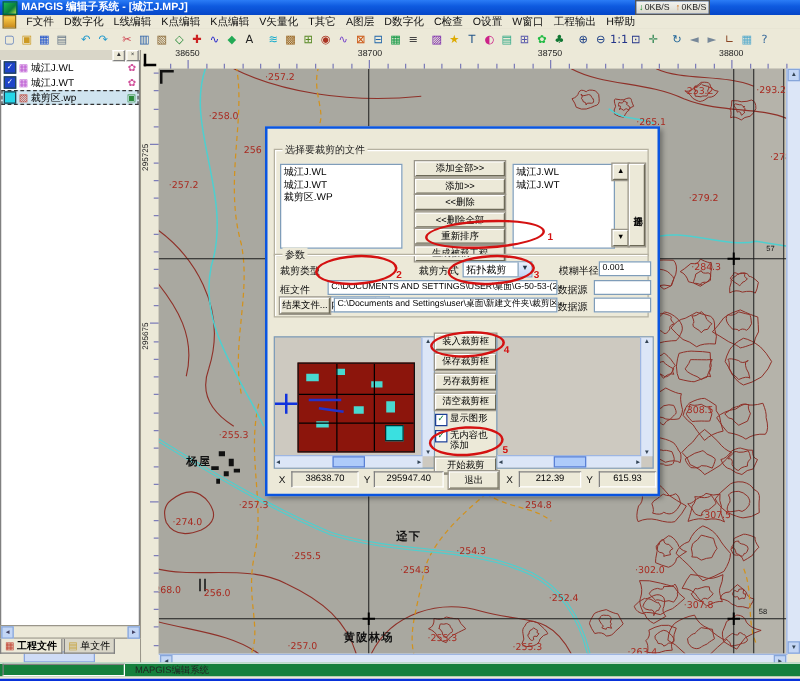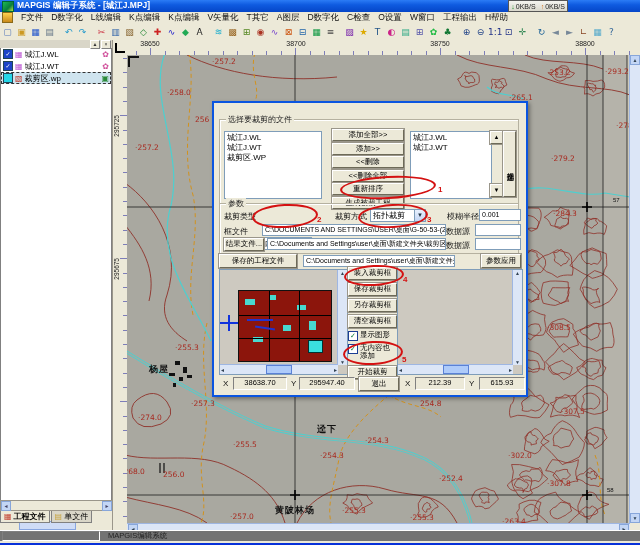--- a/index.html
+++ b/index.html
@@ -67,21 +67,21 @@
   .map-canvas{position:absolute;left:14px;top:15px;width:503px;height:468px;background:#a9a8a0;overflow:hidden;}
   .elev{position:absolute;color:#a82a20;font-size:7.5px;white-space:nowrap;font-family:"DejaVu Sans",sans-serif;}
   .place{position:absolute;color:#111;font-size:9px;font-weight:bold;white-space:nowrap;letter-spacing:1px;}
   .gridlab{position:absolute;color:#111;font-size:6px;white-space:nowrap;}
   .map-vscroll{position:absolute;right:0;top:15px;width:10px;height:468px;background:#dce6f7;border-left:1px solid #9eb6e2;
     display:flex;flex-direction:column;justify-content:space-between;font-size:5px;color:#345;align-items:center;}
   .map-hscroll{position:absolute;left:14px;bottom:0;width:503px;height:10px;background:#dce6f7;border-top:1px solid #9eb6e2;
     display:flex;justify-content:space-between;align-items:center;font-size:5px;color:#345;padding:0 1px;box-sizing:border-box;}
   .sb-arrow{width:8px;height:8px;background:#c3d6f5;border:1px solid #87a6da;line-height:8px;text-align:center;}
   
-  .statusbar{position:absolute;left:0;bottom:2px;width:640px;height:10px;background:#737373;
+  .statusbar{position:absolute;left:0;bottom:2px;width:640px;height:10px;background:#15803d;
     border-top:1px solid #fff;font-size:7.5px;color:#222;display:flex;align-items:center;}
   .sb-seg{border:1px solid;border-color:#808080 #fff #fff #808080;height:8px;margin-left:2px;}
   .statusbar .txt{margin-left:8px;}
   
   .dialog{position:absolute;left:212px;top:101px;width:312px;height:292px;background:#ece9d8;
     border:2px solid #0a55e0;box-shadow:2px 2px 4px rgba(0,0,0,.35);font-size:8px;}
   .dlg-title{height:13px;background:linear-gradient(180deg,#2f81f7,#0a55e0 45%,#0443bb);color:#fff;
     font-weight:bold;font-size:8.5px;display:flex;align-items:center;padding-left:4px;}
   .dlg-close{margin-left:auto;margin-right:2px;width:12px;height:10px;background:linear-gradient(#f2926c,#d7401e);
     border:1px solid #fff;color:#fff;font-size:8px;line-height:9px;text-align:center;font-weight:bold;}
@@ -525,25 +525,20 @@
     <div class="input" style="left:42px;top:20px;width:178px;">C:\DOCUMENTS AND SETTINGS\USER\桌面\G-50-53-(26)(金厂</div>
     <span class="fldlabel" style="left:226px;top:22px;">数据源</span>
     <div class="input" style="left:255px;top:20px;width:40px;"></div>
 
     <div class="btn pushbtn" style="left:4px;top:34px;width:38px;height:11px;line-height:10px;">结果文件...</div>
     <div class="input" style="left:47px;top:34px;width:173px;">C:\Documents and Settings\user\桌面\新建文件夹\裁剪区</div>
     <span class="fldlabel" style="left:226px;top:36px;">数据源</span>
     <div class="input" style="left:255px;top:34px;width:40px;"></div>
   </div>
 
-  <div style="position:absolute;left:5px;top:151px;width:300px;height:13px;">
-    <div class="btn pushbtn" style="left:0;top:0;width:76px;">保存的工程文件</div>
-    <div class="input" style="left:84px;top:1px;width:146px;">C:\Documents and Settings\user\桌面\新建文件夹\城江J.</div>
-    <div class="btn pushbtn" style="left:262px;top:0;width:38px;">参数应用</div>
-  </div>
 
   <div class="preview" style="left:5px;top:166px;width:127px;height:104px;">
     <div class="thumb">
       <div class="patch" style="left:6px;top:8px;width:10px;height:6px;"></div>
       <div class="patch" style="left:30px;top:4px;width:7px;height:5px;"></div>
       <div class="patch" style="left:58px;top:14px;width:9px;height:5px;"></div>
       <div class="patch" style="left:44px;top:34px;width:8px;height:6px;"></div>
       <div class="patch" style="left:14px;top:46px;width:10px;height:5px;"></div>
       <div class="patch" style="left:70px;top:30px;width:7px;height:9px;"></div>
       <div class="gridv" style="left:30px;"></div>

